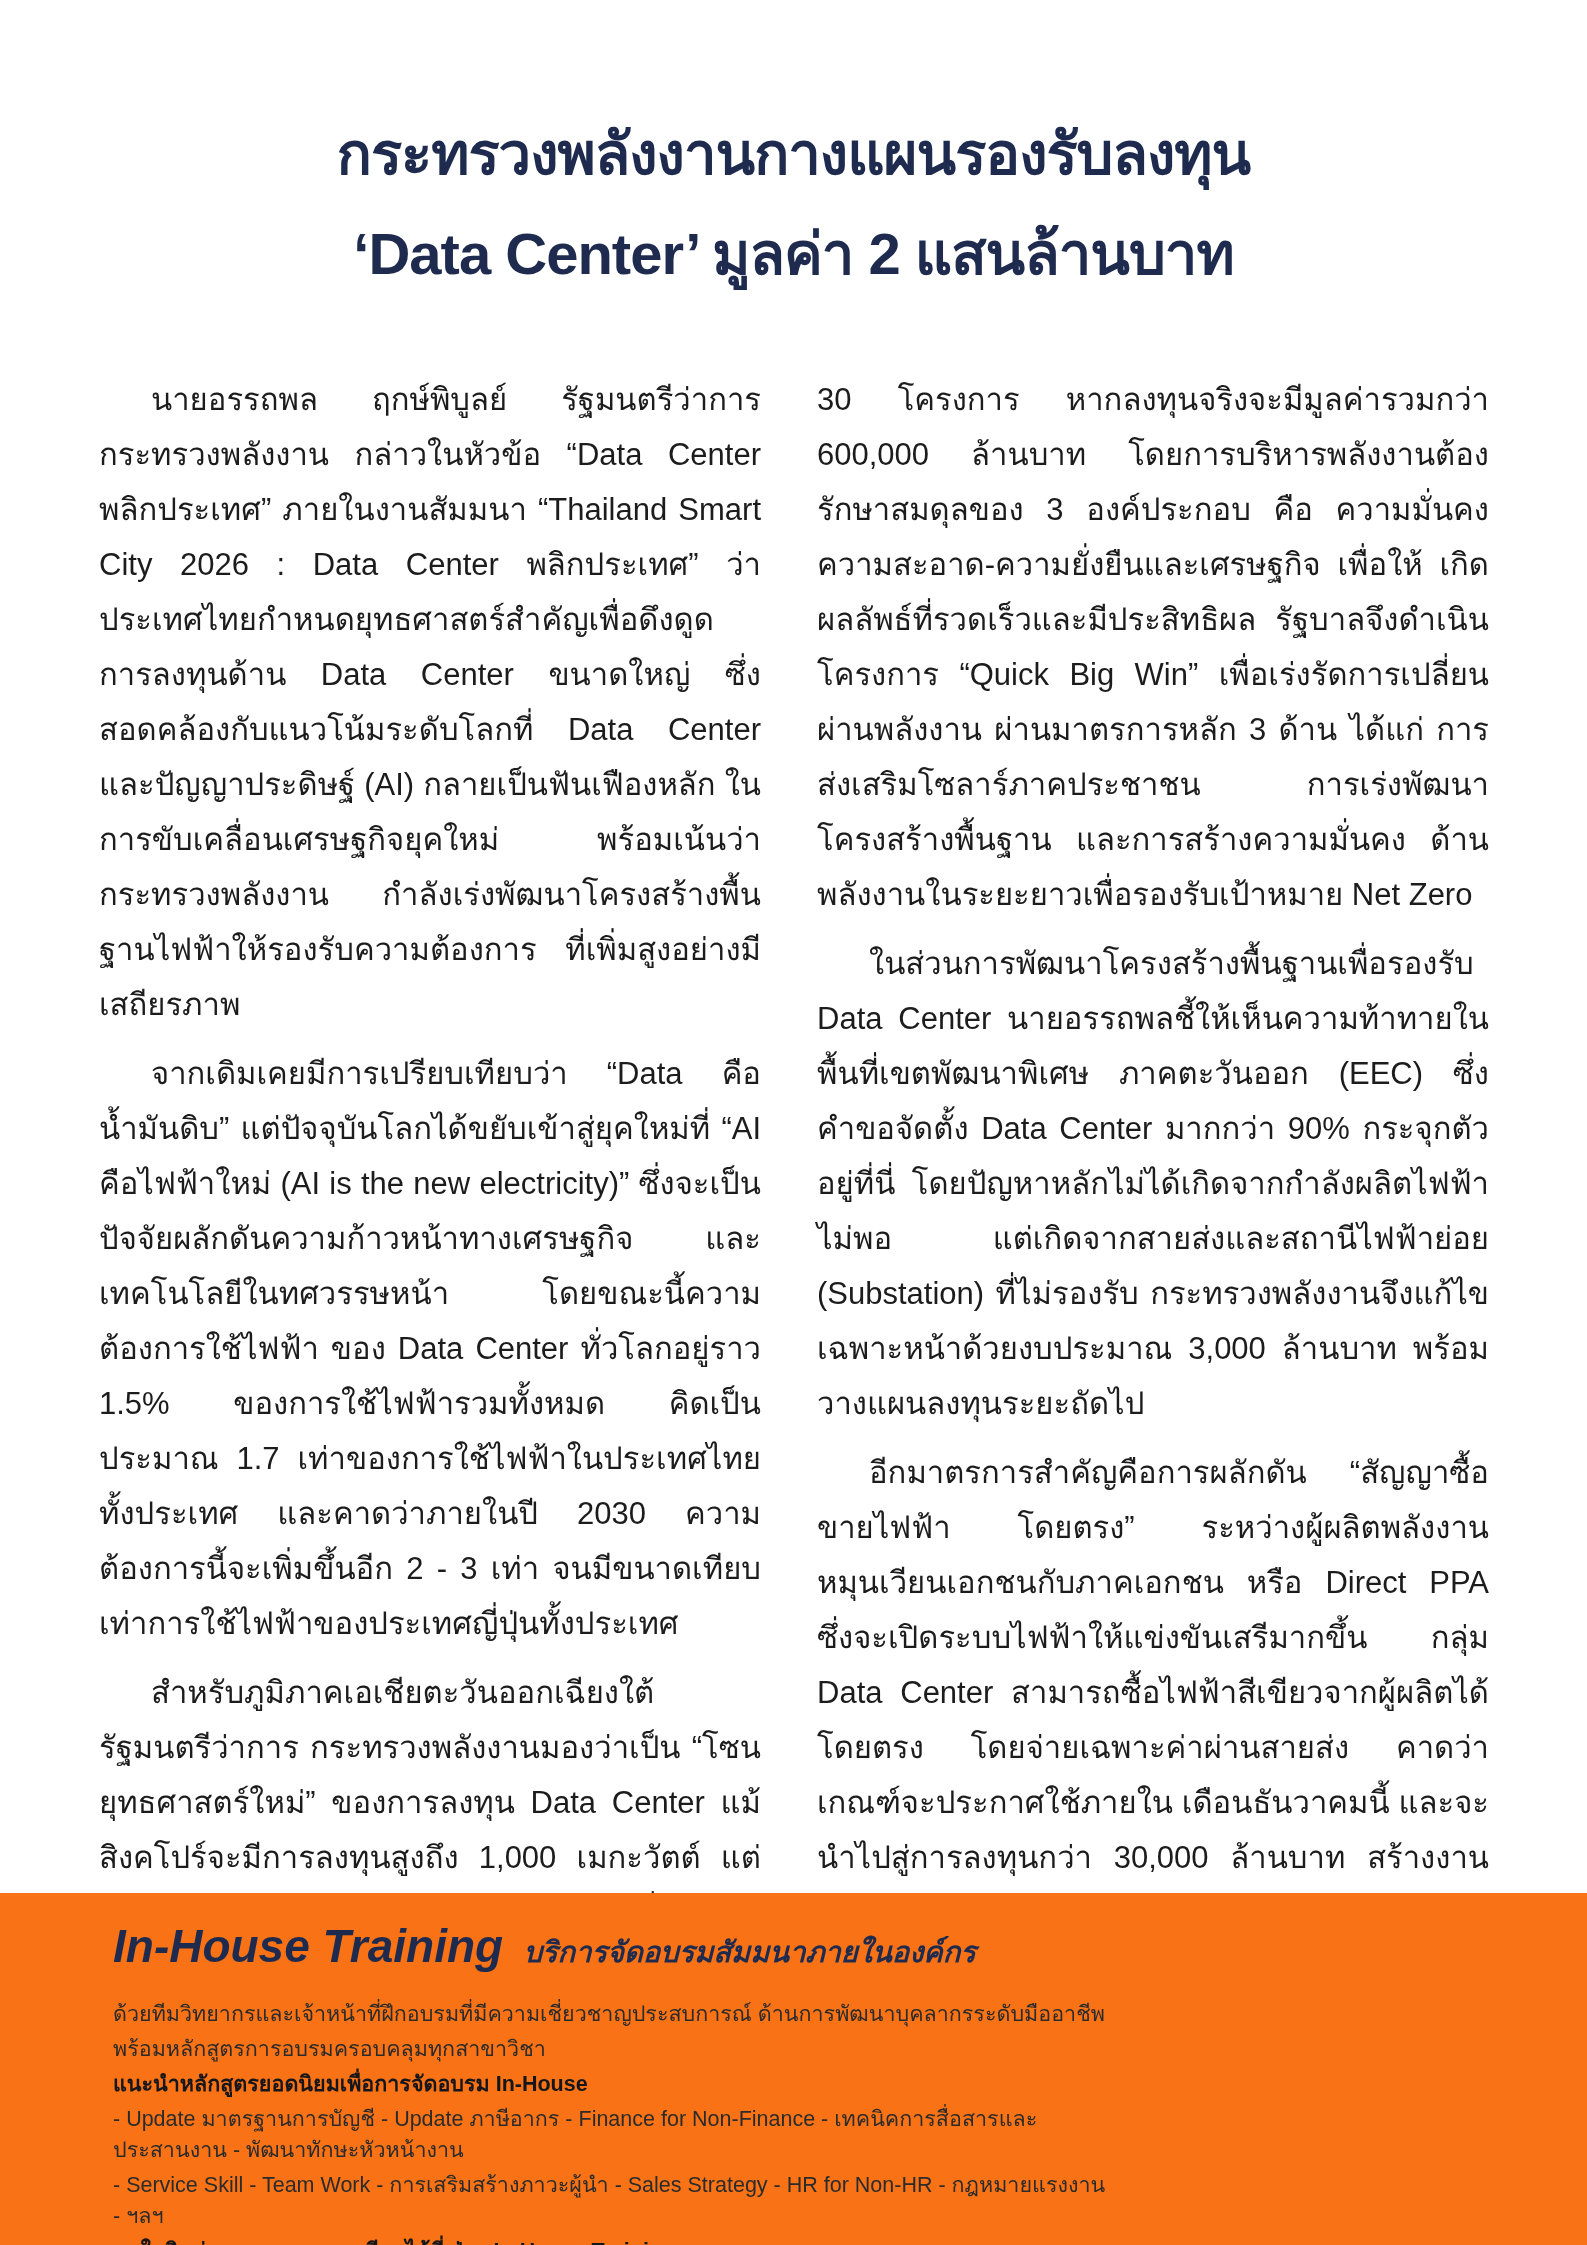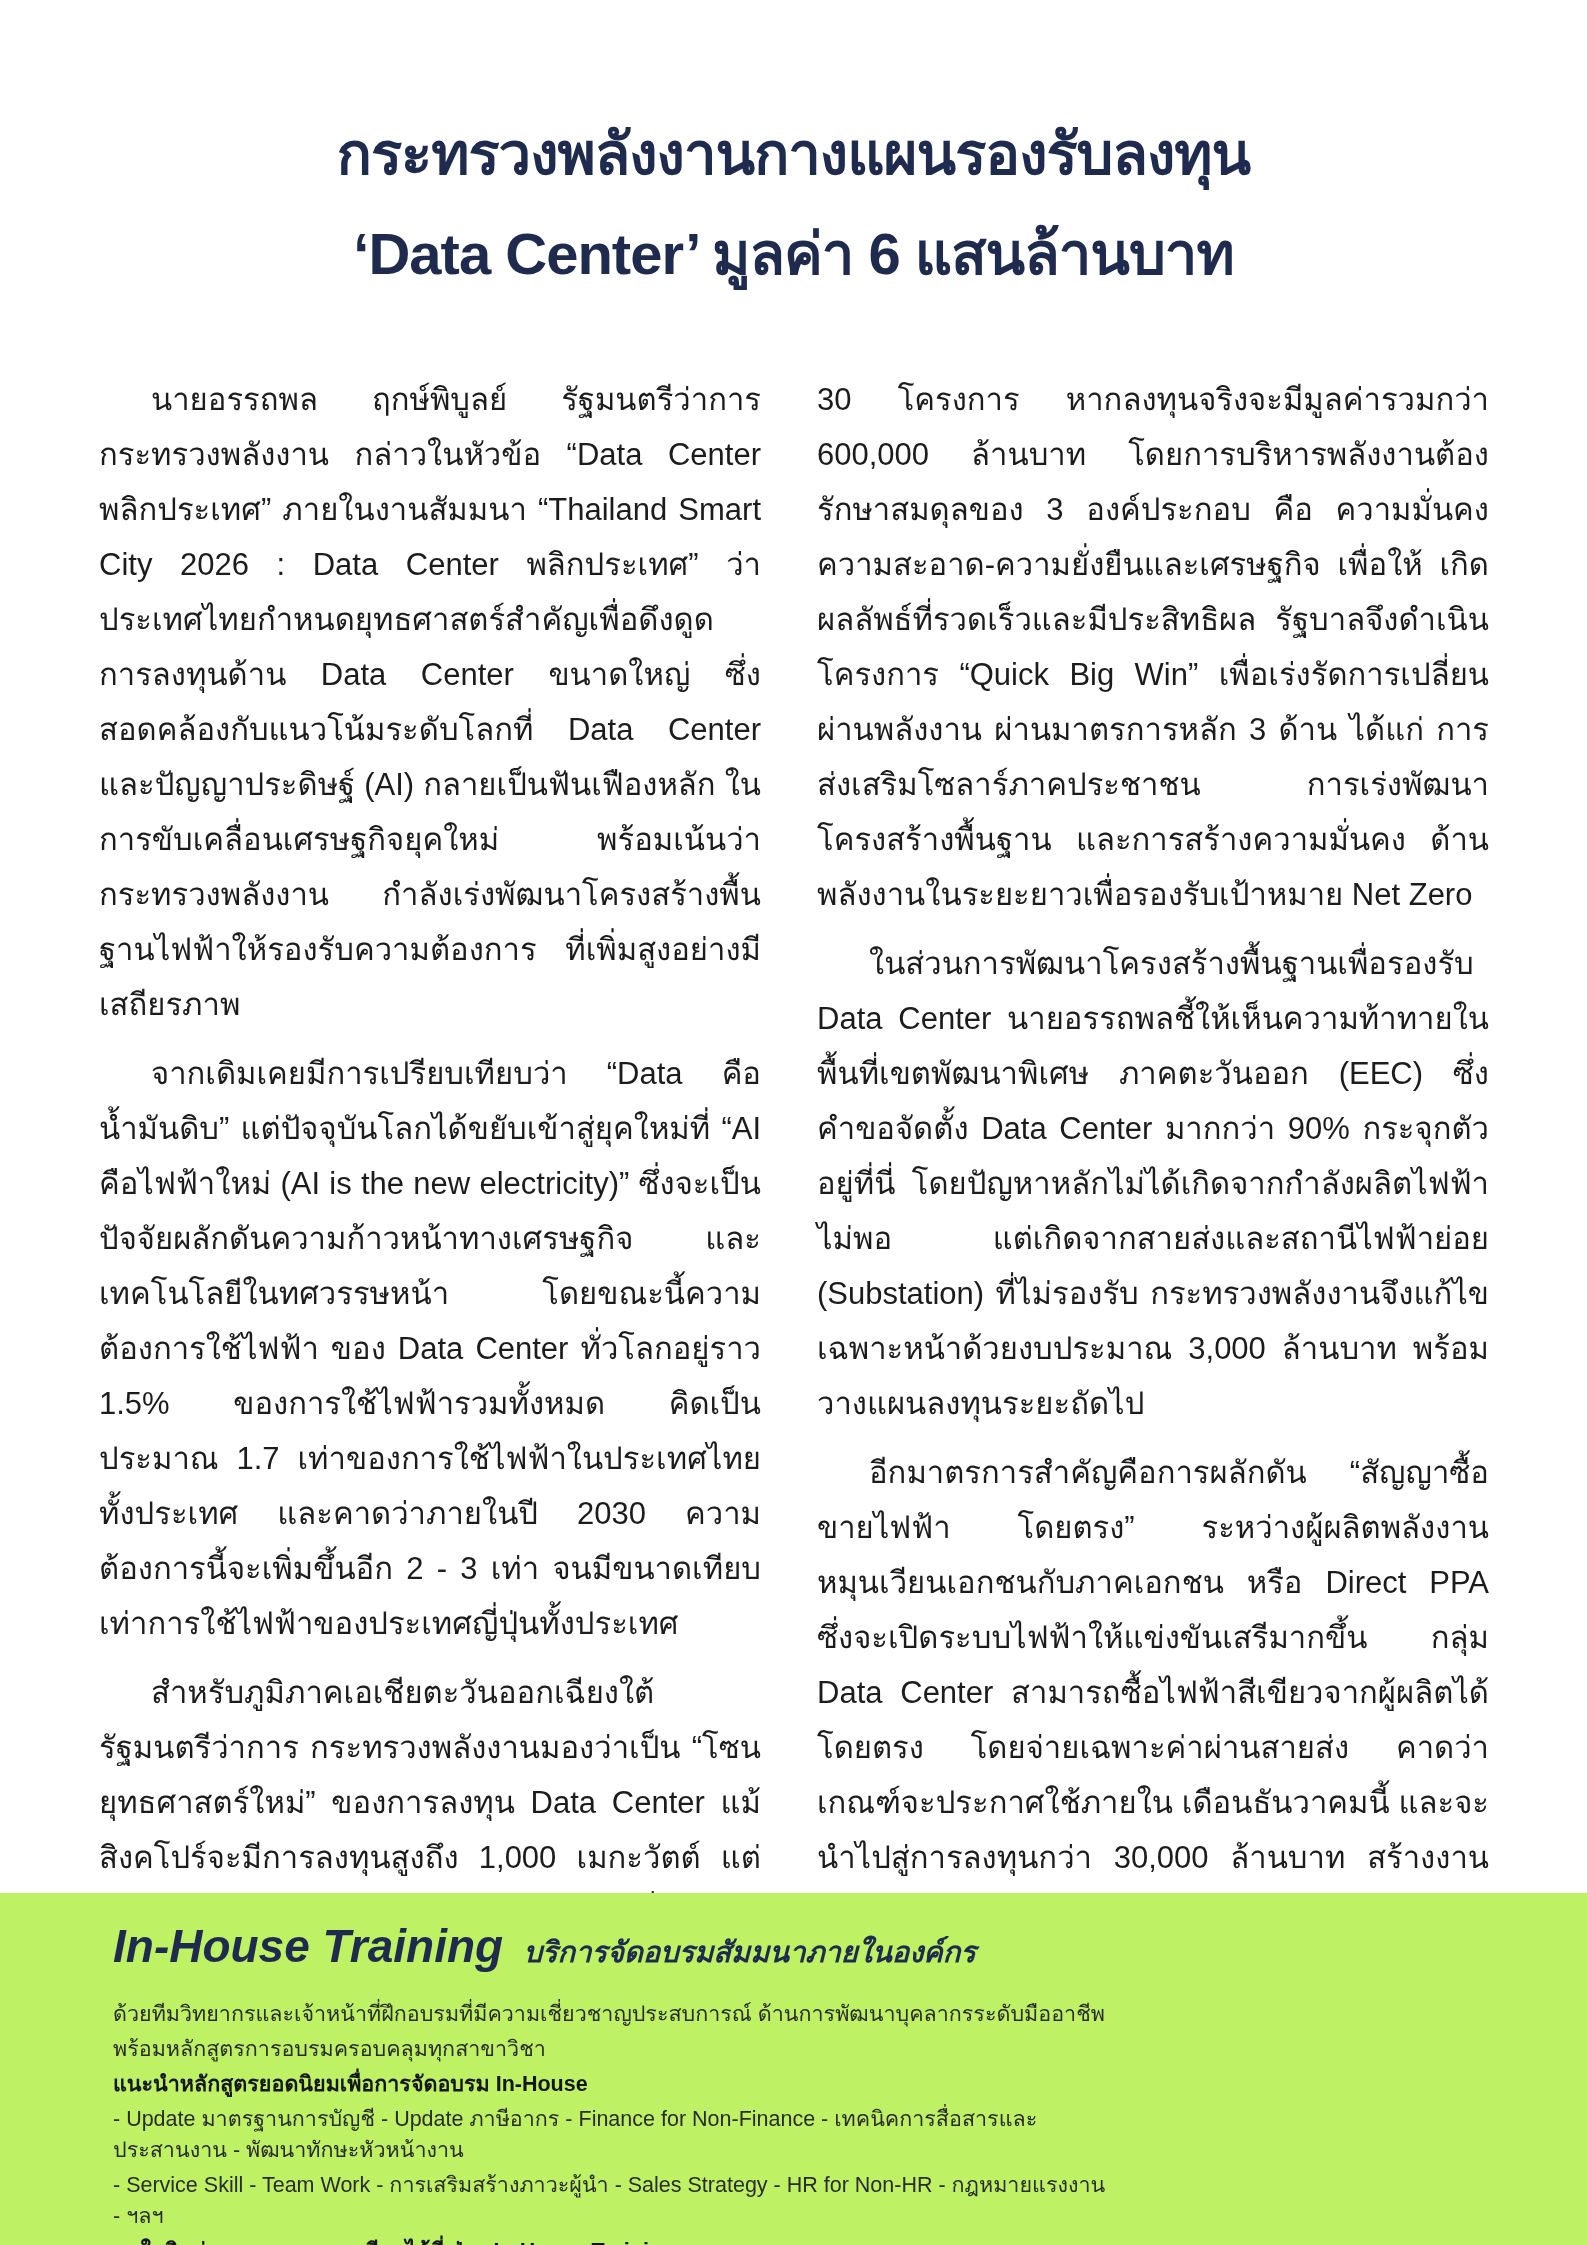--- a/index.html
+++ b/index.html
@@ -48,21 +48,21 @@
     vertical-align:-4px;
     margin-left:14px;
   }
   
   .footer{
     position:absolute;
     top:1893px;
     left:0;
     width:1587px;
     height:352px;
-    background:#bef264;
+    background:#f97316;
   }
   .footer-inner{
     position:absolute;
     top:26px;
     left:113px;
     width:1000px;
   }
   .fh-en{
     font-size:46px;
     font-style:italic;
@@ -85,21 +85,21 @@
   .fline.first{margin-top:24px;}
   .fbold{font-weight:bold;color:#15161c;}
 </style>
 </head>
 <body>
 
 <div class="page">
 
   <div class="headline">
     <div>กระทรวงพลังงานกางแผนรองรับลงทุน</div>
-    <div>‘Data Center’ มูลค่า 6 แสนล้านบาท</div>
+    <div>‘Data Center’ มูลค่า 2 แสนล้านบาท</div>
   </div>
 
   <div class="columns">
     <div class="col col-left">
       <p class="indent">นายอรรถพล ฤกษ์พิบูลย์ รัฐมนตรีว่าการกระทรวงพลังงาน กล่าวในหัวข้อ “Data Center พลิกประเทศ” ภายในงานสัมมนา “Thailand Smart City 2026 : Data Center พลิกประเทศ” ว่า ประเทศไทยกำหนดยุทธศาสตร์สำคัญเพื่อดึงดูดการลงทุนด้าน Data Center ขนาดใหญ่ ซึ่งสอดคล้องกับแนวโน้มระดับโลกที่ Data Center และปัญญาประดิษฐ์ (AI) กลายเป็นฟันเฟืองหลัก ในการขับเคลื่อนเศรษฐกิจยุคใหม่ พร้อมเน้นว่ากระทรวงพลังงาน กำลังเร่งพัฒนาโครงสร้างพื้นฐานไฟฟ้าให้รองรับความต้องการ ที่เพิ่มสูงอย่างมีเสถียรภาพ</p>
       <p class="indent">จากเดิมเคยมีการเปรียบเทียบว่า “Data คือน้ำมันดิบ” แต่ปัจจุบันโลกได้ขยับเข้าสู่ยุคใหม่ที่ “AI คือไฟฟ้าใหม่ (AI is the new electricity)” ซึ่งจะเป็นปัจจัยผลักดันความก้าวหน้าทางเศรษฐกิจ และเทคโนโลยีในทศวรรษหน้า โดยขณะนี้ความต้องการใช้ไฟฟ้า ของ Data Center ทั่วโลกอยู่ราว 1.5% ของการใช้ไฟฟ้ารวมทั้งหมด คิดเป็นประมาณ 1.7 เท่าของการใช้ไฟฟ้าในประเทศไทยทั้งประเทศ และคาดว่าภายในปี 2030 ความต้องการนี้จะเพิ่มขึ้นอีก 2 - 3 เท่า จนมีขนาดเทียบเท่าการใช้ไฟฟ้าของประเทศญี่ปุ่นทั้งประเทศ</p>
       <p class="indent">สำหรับภูมิภาคเอเชียตะวันออกเฉียงใต้ รัฐมนตรีว่าการ กระทรวงพลังงานมองว่าเป็น “โซนยุทธศาสตร์ใหม่” ของการลงทุน Data Center แม้สิงคโปร์จะมีการลงทุนสูงถึง 1,000 เมกะวัตต์ แต่ในระยะยาวประเทศไทยมีความได้เปรียบเรื่องการจัดหา พลังงานไฟฟ้าที่เพียงพอ มีเสถียรภาพ และสามารถขยายกำลังผลิต ได้ต่อเนื่อง ทั้งยังตอบโจทย์นักลงทุนรายใหญ่ที่ต้องการพลังงาน สะอาดและราคาสมเหตุสมผล ซึ่งหลายบริษัทตั้งเป้าใช้พลังงาน สีเขียวให้ได้เกือบ 40% ภายในปี 2035 บางรายตั้งเป้าสูงถึง 100% ขณะที่ประเทศไทยอยู่ในจังหวะเวลาที่เหมาะสมต่อการดึงดูด การลงทุน โดย BOI อนุมัติโครงการ Data Center แล้วกว่า</p>
     </div>
     <div class="col col-right">
       <p>30 โครงการ หากลงทุนจริงจะมีมูลค่ารวมกว่า 600,000 ล้านบาท โดยการบริหารพลังงานต้องรักษาสมดุลของ 3 องค์ประกอบ คือ ความมั่นคง ความสะอาด-ความยั่งยืนและเศรษฐกิจ เพื่อให้ เกิดผลลัพธ์ที่รวดเร็วและมีประสิทธิผล รัฐบาลจึงดำเนินโครงการ “Quick Big Win” เพื่อเร่งรัดการเปลี่ยนผ่านพลังงาน ผ่านมาตรการหลัก 3 ด้าน ได้แก่ การส่งเสริมโซลาร์ภาคประชาชน การเร่งพัฒนาโครงสร้างพื้นฐาน และการสร้างความมั่นคง ด้านพลังงานในระยะยาวเพื่อรองรับเป้าหมาย Net Zero</p>

